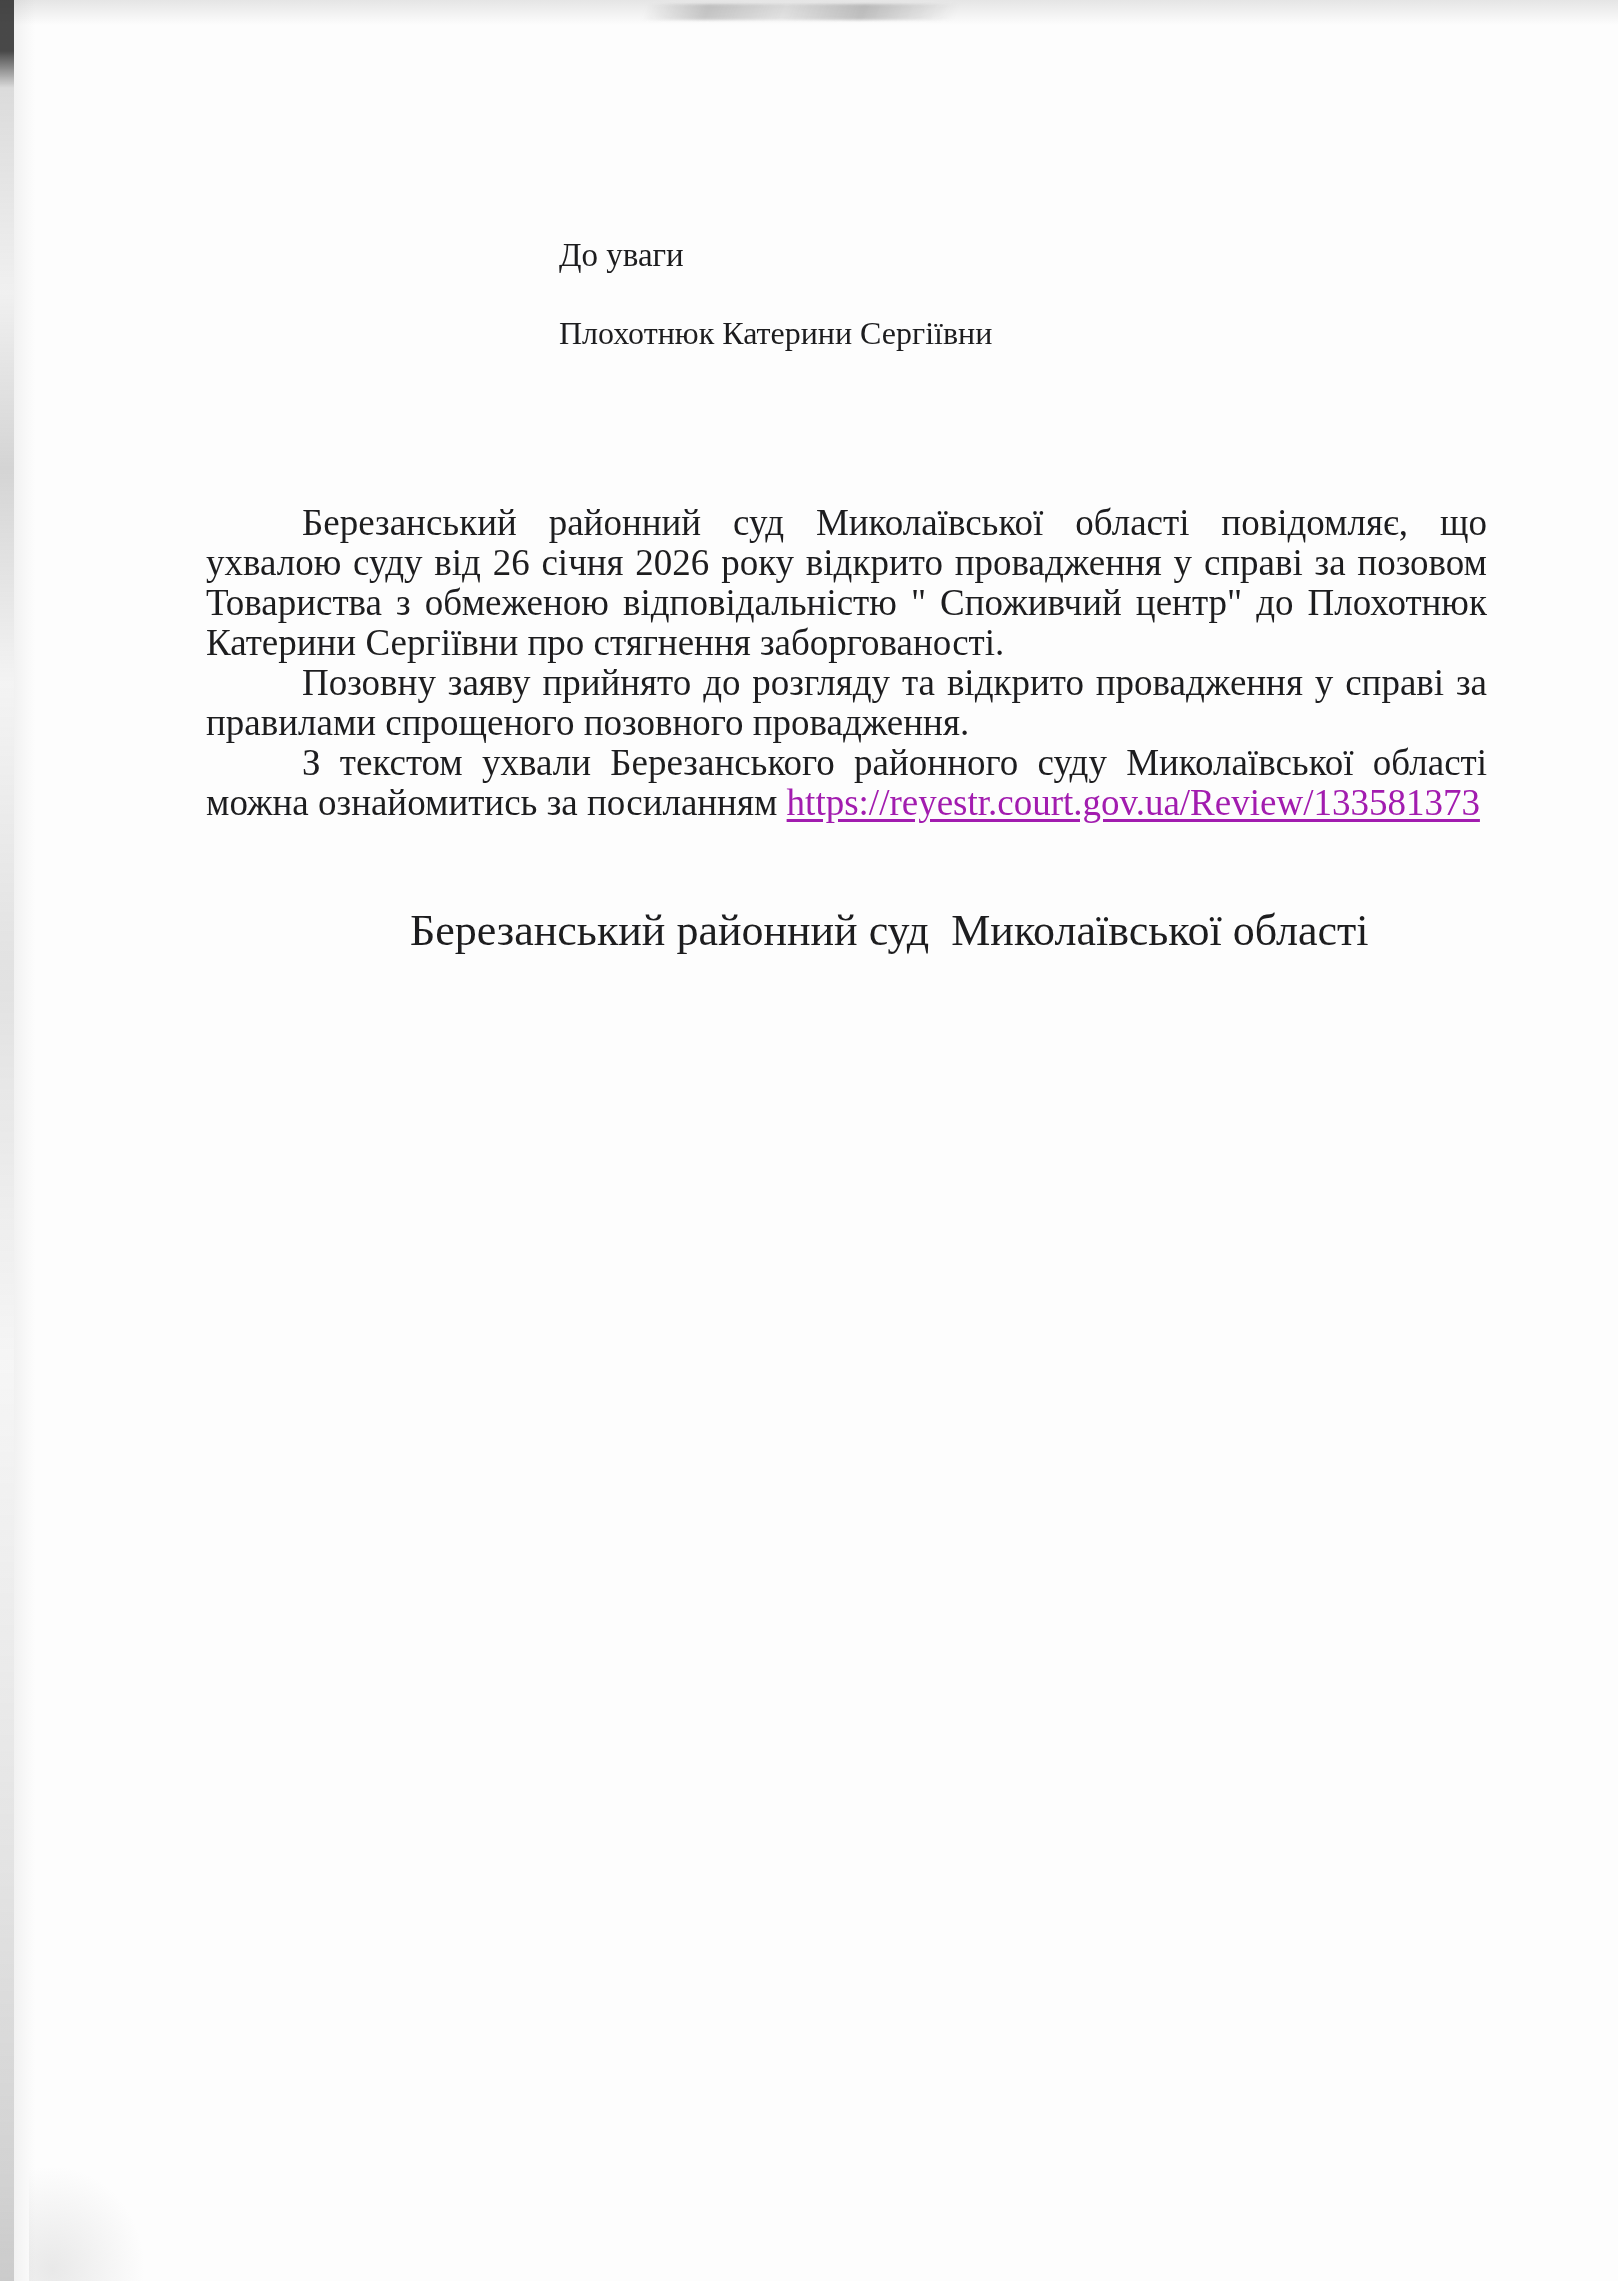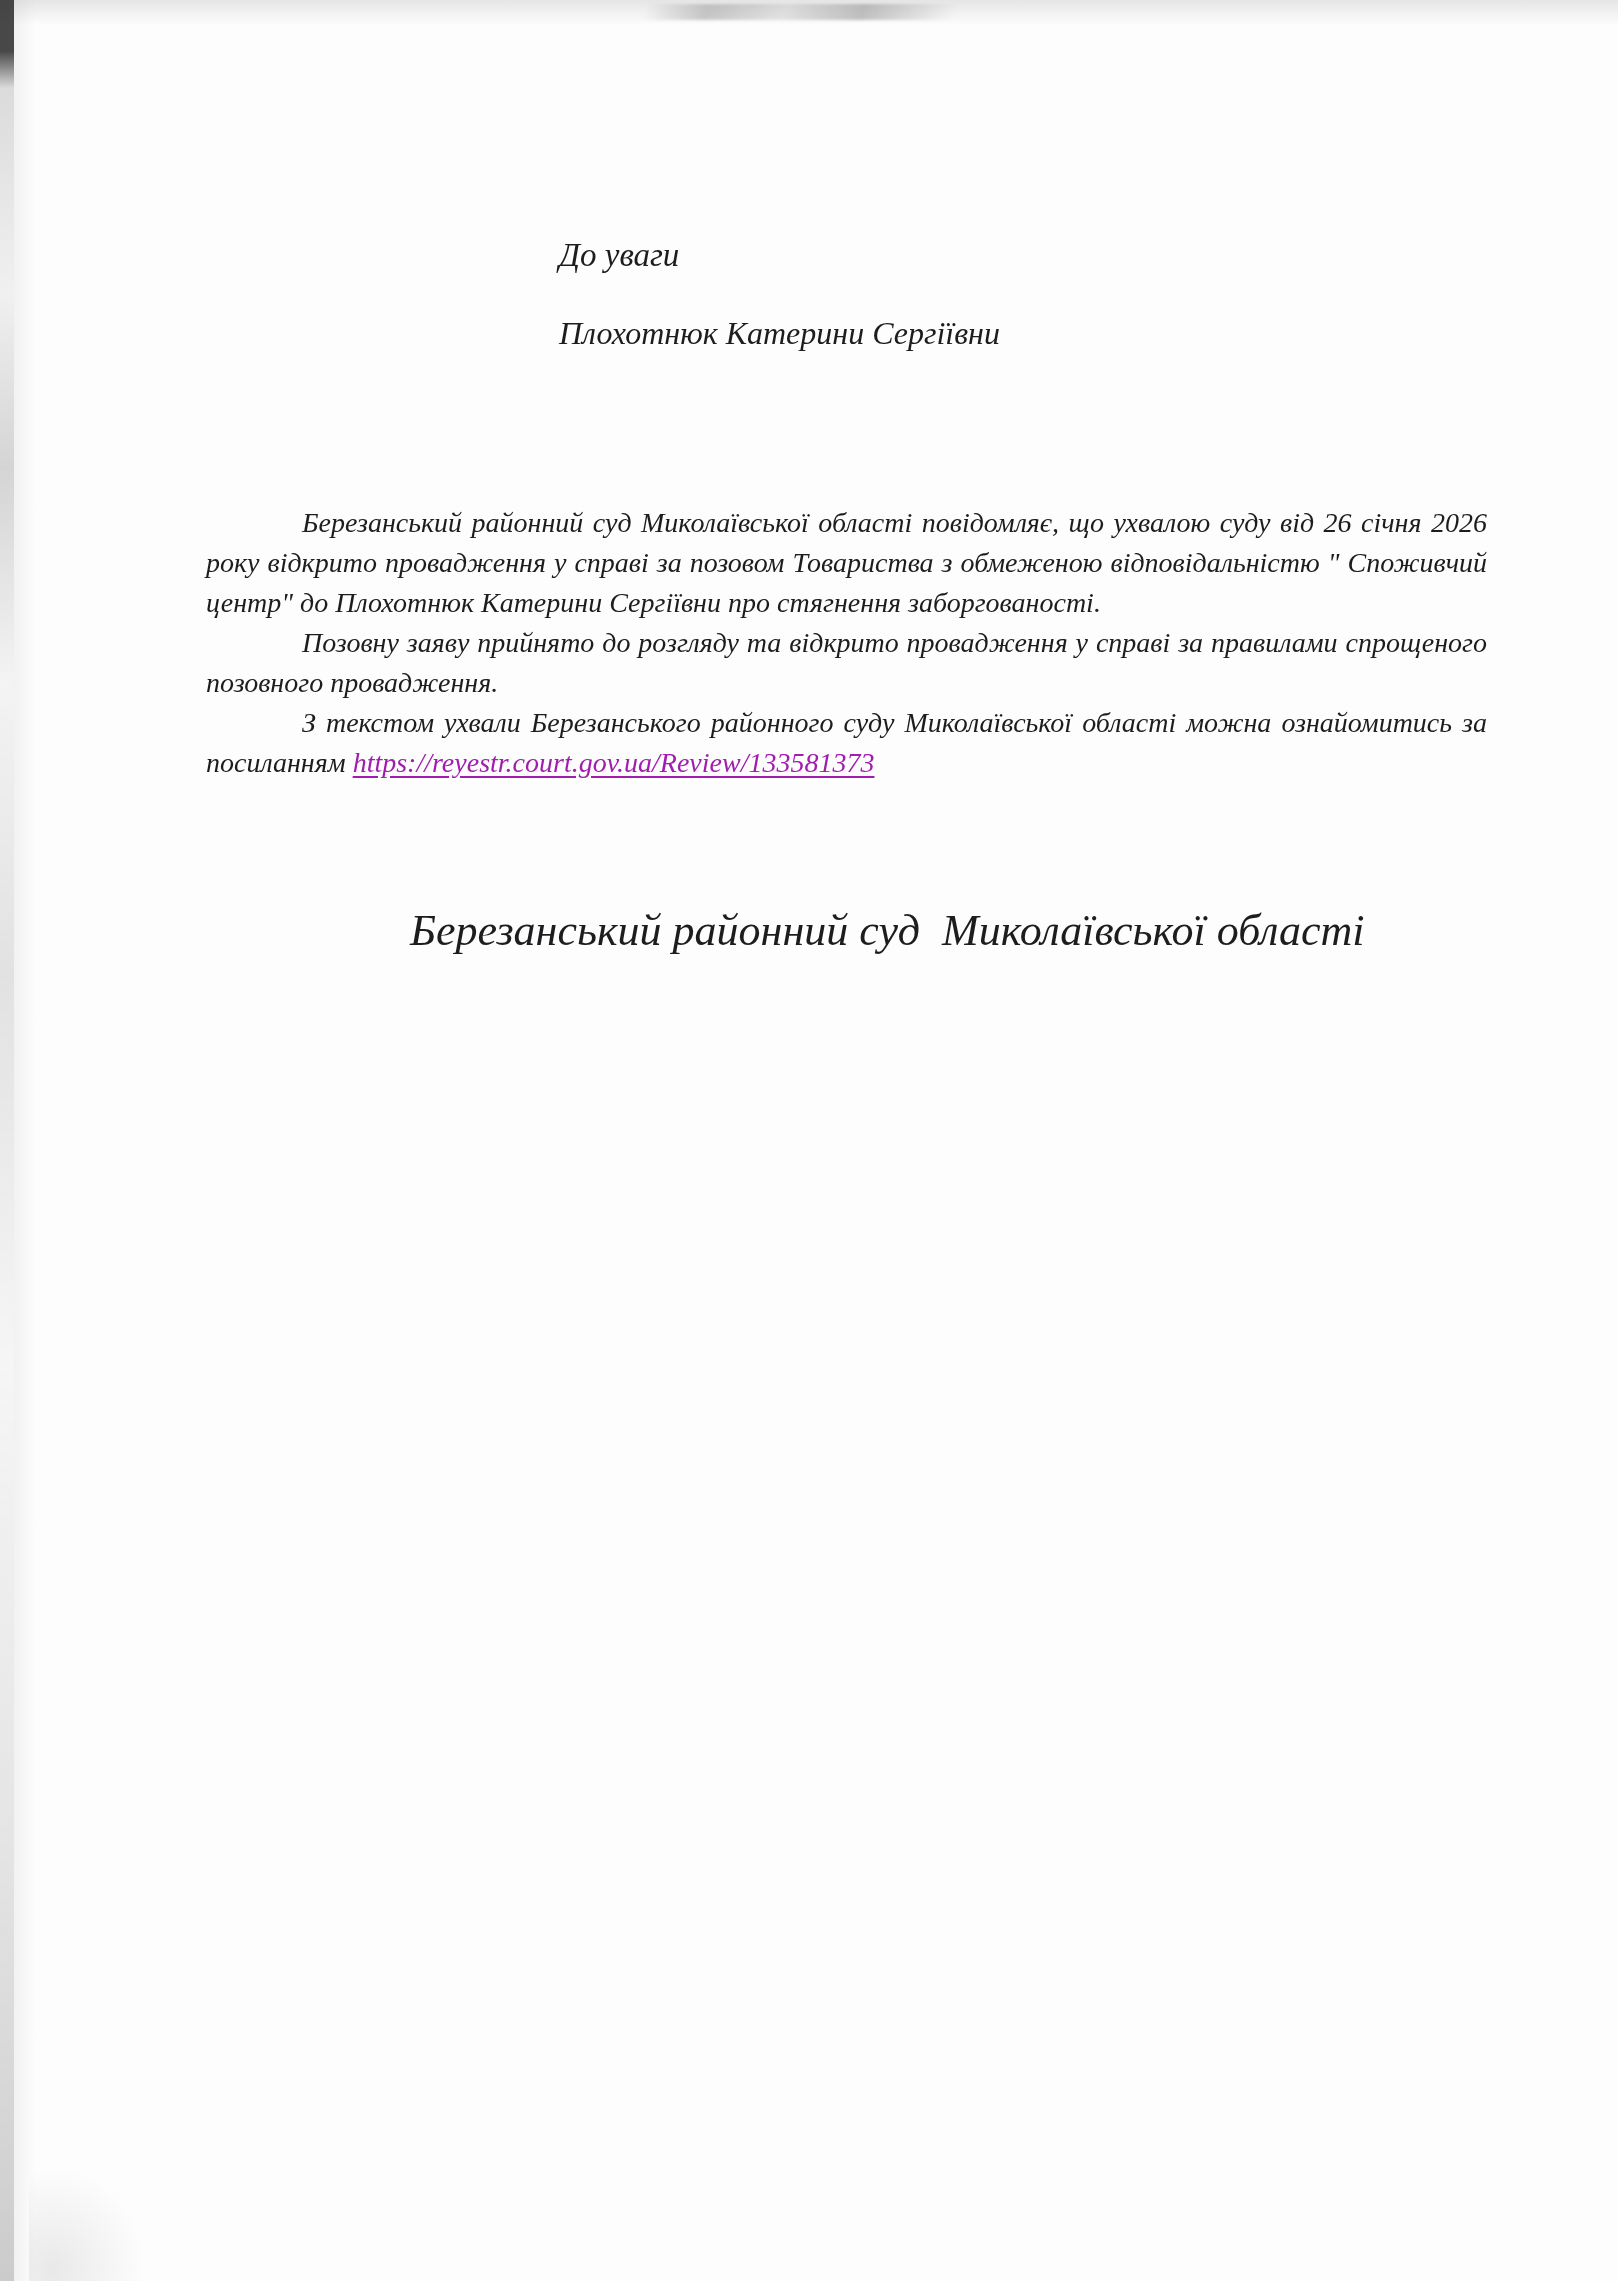--- a/index.html
+++ b/index.html
@@ -11,21 +11,20 @@
     font-family: "Liberation Serif", "DejaVu Serif", serif;
   }
 
   .page {
     position: relative;
     width: 1619px;
     height: 2281px;
     background: #fdfdfd;
     color: #1d1d1f;
     overflow: hidden;
-    font-style: italic;
   }
 
   
   .artifact { position: absolute; pointer-events: none; }
 
   .top-edge-shade {
     left: 0; top: 0; width: 1619px; height: 25px;
     background: linear-gradient(to bottom, rgba(120,120,120,0.18), rgba(120,120,120,0.0));
   }
   .top-smudge {
@@ -65,21 +64,21 @@
   }
   .addressee {
     position: absolute;
     left: 559px; top: 315px;
     font-size: 32px;
   }
   .body-text {
     position: absolute;
     left: 206px; top: 503px;
     width: 1281px;
-    font-size: 28px;
+    font-size: 37px;
     line-height: 40px;
   }
   .body-text p {
     text-align: justify;
     text-indent: 96px;
   }
   .doc-link {
     color: #a21caf;
     text-decoration: underline;
     text-underline-offset: 3.9px;

